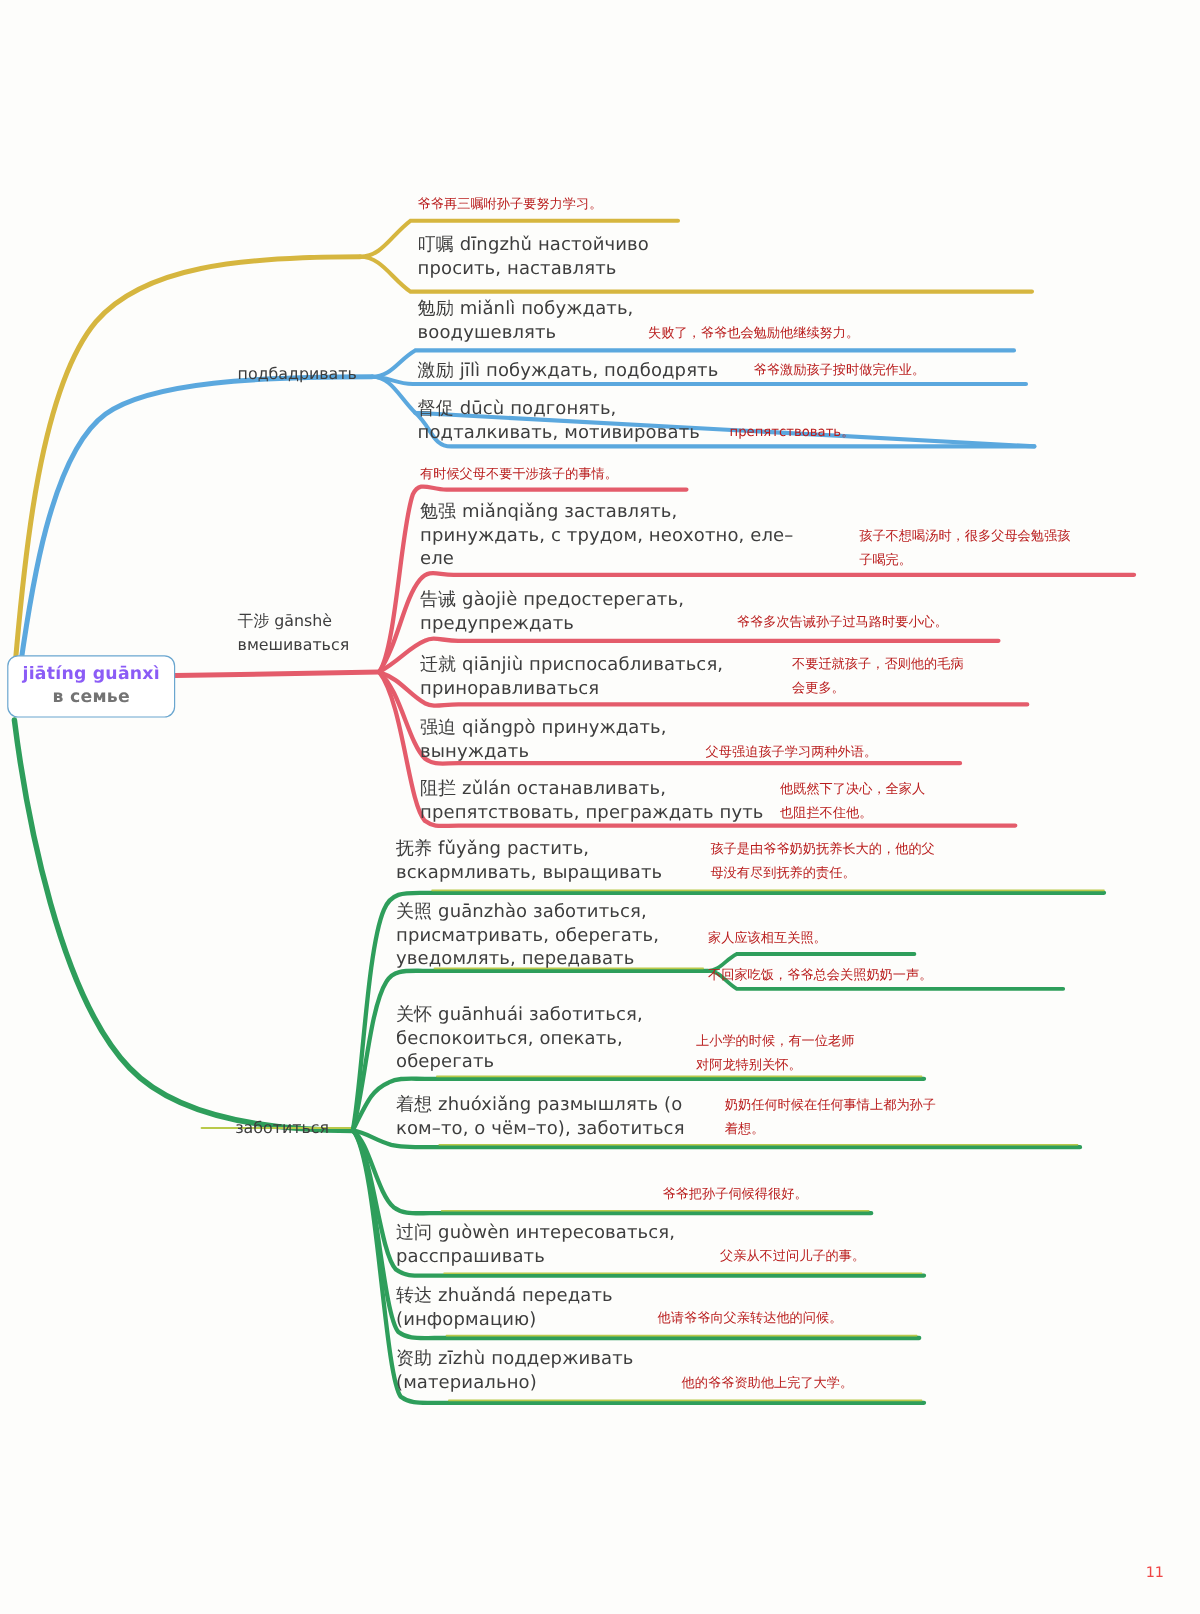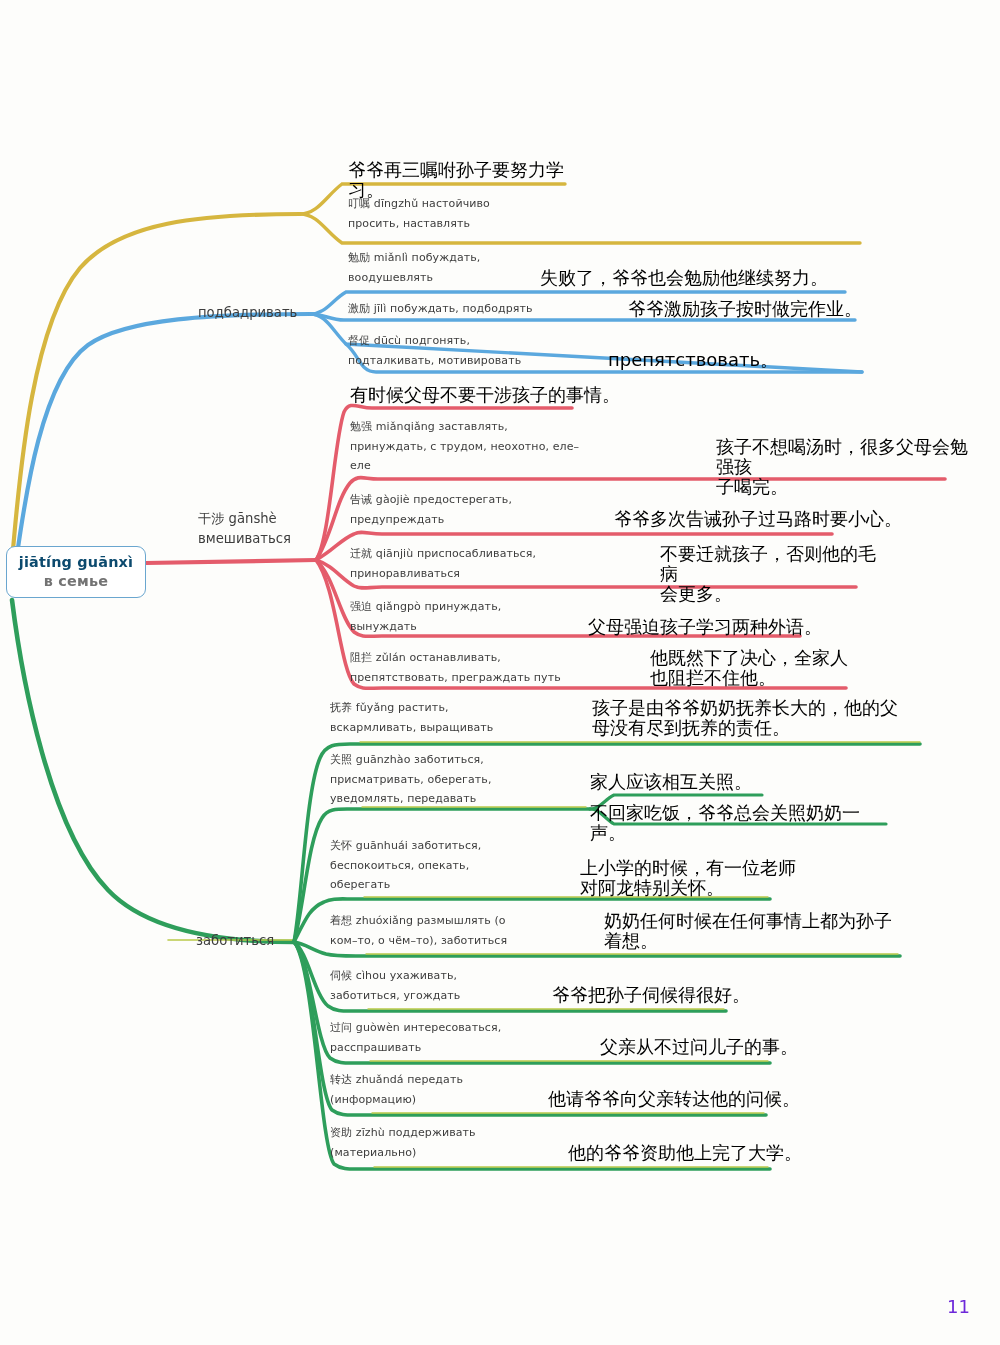--- a/index.html
+++ b/index.html
@@ -9,31 +9,31 @@
     font-family:"DejaVu Sans","Liberation Sans",sans-serif;
     position:relative;
     overflow:hidden;
     color:#3b3b3b;
   }
   #mindmap-svg{position:absolute;left:0;top:0;width:1000px;height:1345px;}
   .layer-text{position:absolute;left:0;top:0;width:1000px;height:1345px;}
 
   .node-text{
     position:absolute;
-    font-size:11px;
+    font-size:15px;
     line-height:19.5px;
     color:#3d3d3d;
     white-space:pre-line;
     letter-spacing:0.1px;
   }
   .ex-text{
     position:absolute;
-    font-size:18px;
+    font-size:11px;
     line-height:20px;
-    color:#000000;
+    color:#b91c1c;
     white-space:pre-line;
   }
   .branch-label{
     position:absolute;
     font-size:13.2px;
     line-height:19.5px;
     color:#3d3d3d;
     white-space:pre-line;
     text-align:center;
   }
@@ -42,30 +42,30 @@
     left:6px;top:546px;
     width:140px;height:52px;
     border:1.4px solid #6aa6cf;
     border-radius:9px;
     background:#ffffff;
     display:flex;flex-direction:column;
     align-items:center;justify-content:center;
     box-sizing:border-box;
   }
   #center-node .ctitle{
-    font-size:14.4px;line-height:19px;color:#0c4a6e;font-weight:bold;
+    font-size:14.4px;line-height:19px;color:#8b5cf6;font-weight:bold;
     letter-spacing:0.2px;
   }
   #center-node .csub{
     font-size:14.4px;line-height:19px;color:#737373;font-weight:bold;
     letter-spacing:0.2px;
   }
   #page-number{
     position:absolute;right:30px;bottom:28px;
-    font-size:18px;color:#6d28d9;
+    font-size:12px;color:#ef4444;
   }
 </style>
 </head>
 <body>
 
 <svg id="mindmap-svg" viewBox="0 0 1000 1345" xmlns="http://www.w3.org/2000/svg">
   <g fill="none" stroke-linecap="round">
 
     <path d="M 12,560 C 18,500 28,330 80,268 C 120,222 200,214 300,214" stroke="#d6b63f" stroke-width="4.2"></path>
     <path d="M 300,214 C 318,214 326,196 342,184 L 565,184" stroke="#d6b63f" stroke-width="3.4"></path>
@@ -188,22 +188,20 @@
 беспокоиться, опекать,
 оберегать</div>
   <div class="ex-text" style="left:580px;top:858px;width:240px;">上小学的时候，有一位老师
 对阿龙特别关怀。</div>
 
   <div class="node-text" style="left:330px;top:911px;width:260px;">着想 zhuóxiǎng размышлять (о
 ком–то, о чём–то), заботиться</div>
   <div class="ex-text" style="left:604px;top:911px;width:300px;">奶奶任何时候在任何事情上都为孙子
 着想。</div>
 
-  <div class="node-text" style="left:330px;top:966px;width:250px;">伺候 cìhou ухаживать,
-заботиться, угождать</div>
   <div class="ex-text" style="left:552px;top:985px;width:250px;">爷爷把孙子伺候得很好。</div>
 
   <div class="node-text" style="left:330px;top:1018px;width:260px;">过问 guòwèn интересоваться,
 расспрашивать</div>
   <div class="ex-text" style="left:600px;top:1037px;width:250px;">父亲从不过问儿子的事。</div>
 
   <div class="node-text" style="left:330px;top:1070px;width:250px;">转达 zhuǎndá передать
 (информацию)</div>
   <div class="ex-text" style="left:548px;top:1089px;width:260px;">他请爷爷向父亲转达他的问候。</div>
 

